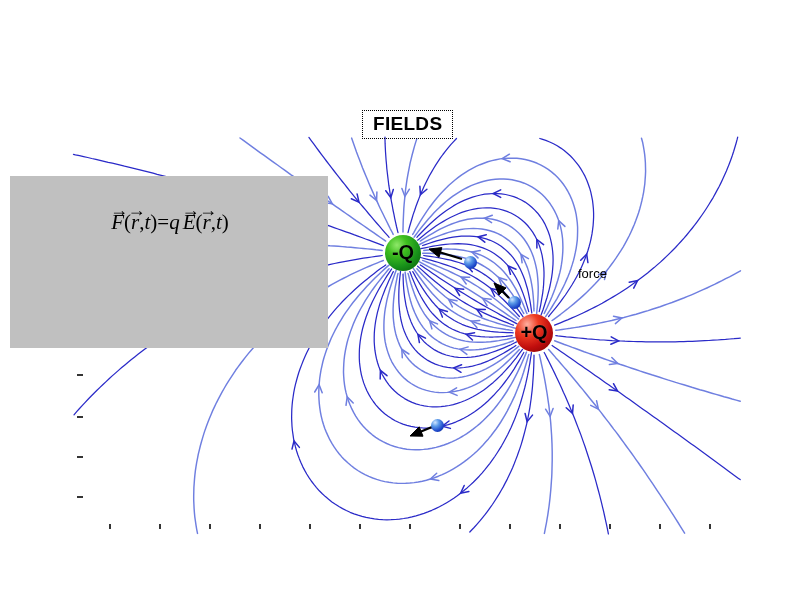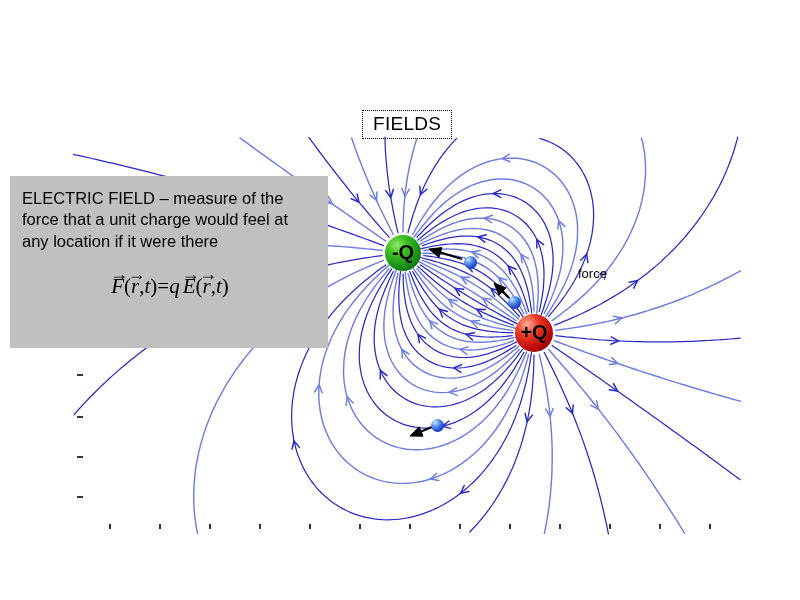--- a/index.html
+++ b/index.html
@@ -20,20 +20,21 @@
     position:absolute;
     left:362px; top:110px;
     padding:2px 10px 3px 10px;
     border:1px dotted #000000;
     background:transparent;
     font-size:19px;
     color:#000000;
     line-height:1.15;
     letter-spacing:0.3px;
     white-space:nowrap;
+    font-weight:bold;
   }
 
   
   #caption-box{
     position:absolute;
     left:10px; top:176px;
     width:318px; height:172px;
     background:#c0c0c0;
     box-sizing:border-box;
     padding:12px 10px 0 12px;
@@ -242,21 +243,20 @@
         <line x1="509" y1="298" x2="498.24264068711926" y2="287.24264068711926" stroke="#000000" stroke-width="2.2"></line>
         <path d="M494 283 L498.9 295.0 L506.0 287.9 Z" fill="#000000" stroke="#000000" stroke-width="1"></path>
         <line x1="432" y1="427" x2="415.55328173723404" y2="433.72820292567695" stroke="#000000" stroke-width="2.2"></line>
         <path d="M410 436 L423.0 436.2 L419.2 426.8 Z" fill="#000000" stroke="#000000" stroke-width="1"></path>
       </g>
     </svg>
 
   <div id="title-box">FIELDS</div>
 
   <div id="caption-box">
-    <p id="caption-text">ELECTRIC FIELD – measure of the force that a unit charge would feel at any location if it were there</p>
     <div id="formula">
       <span class="vec"><span class="ar">→</span><span>F</span></span><span class="pl">(</span><span class="vec"><span class="ar">→</span><span>r</span></span><span class="pl">,</span><span class="it">t</span><span class="pl">)</span><span class="pl">=</span><span class="it">q</span><span class="vec" style="margin-left:3px;"><span class="ar">→</span><span>E</span></span><span class="pl">(</span><span class="vec"><span class="ar">→</span><span>r</span></span><span class="pl">,</span><span class="it">t</span><span class="pl">)</span>
     </div>
   </div>
 
   <div class="charge" id="charge-negative">
     <span class="charge-label">-Q</span>
   </div>
 
   <div class="charge" id="charge-positive">

